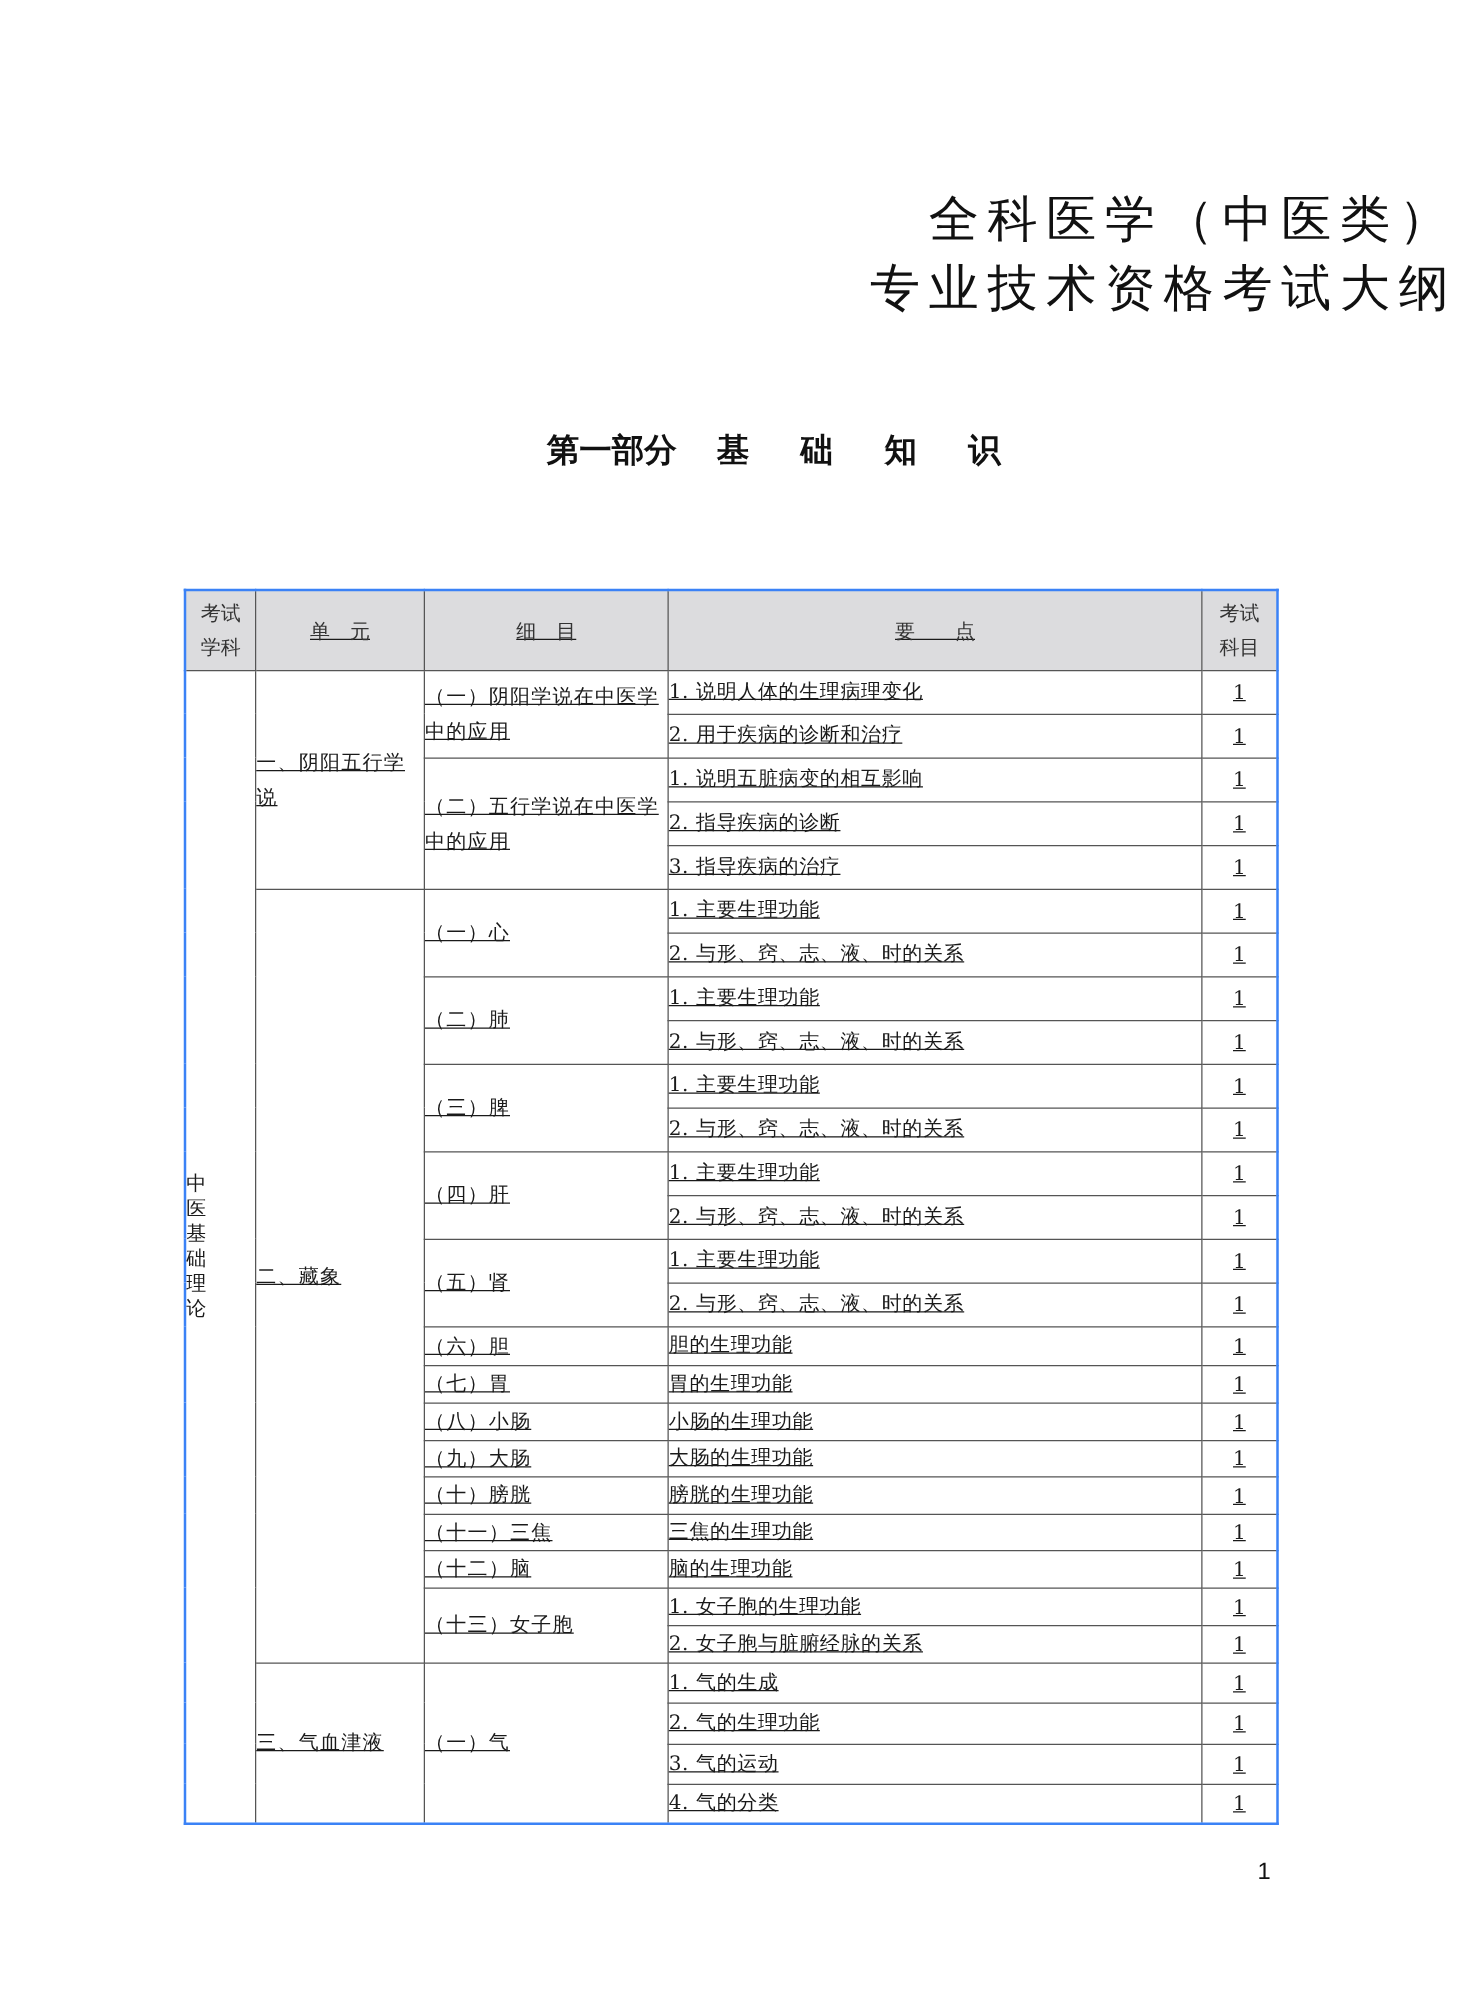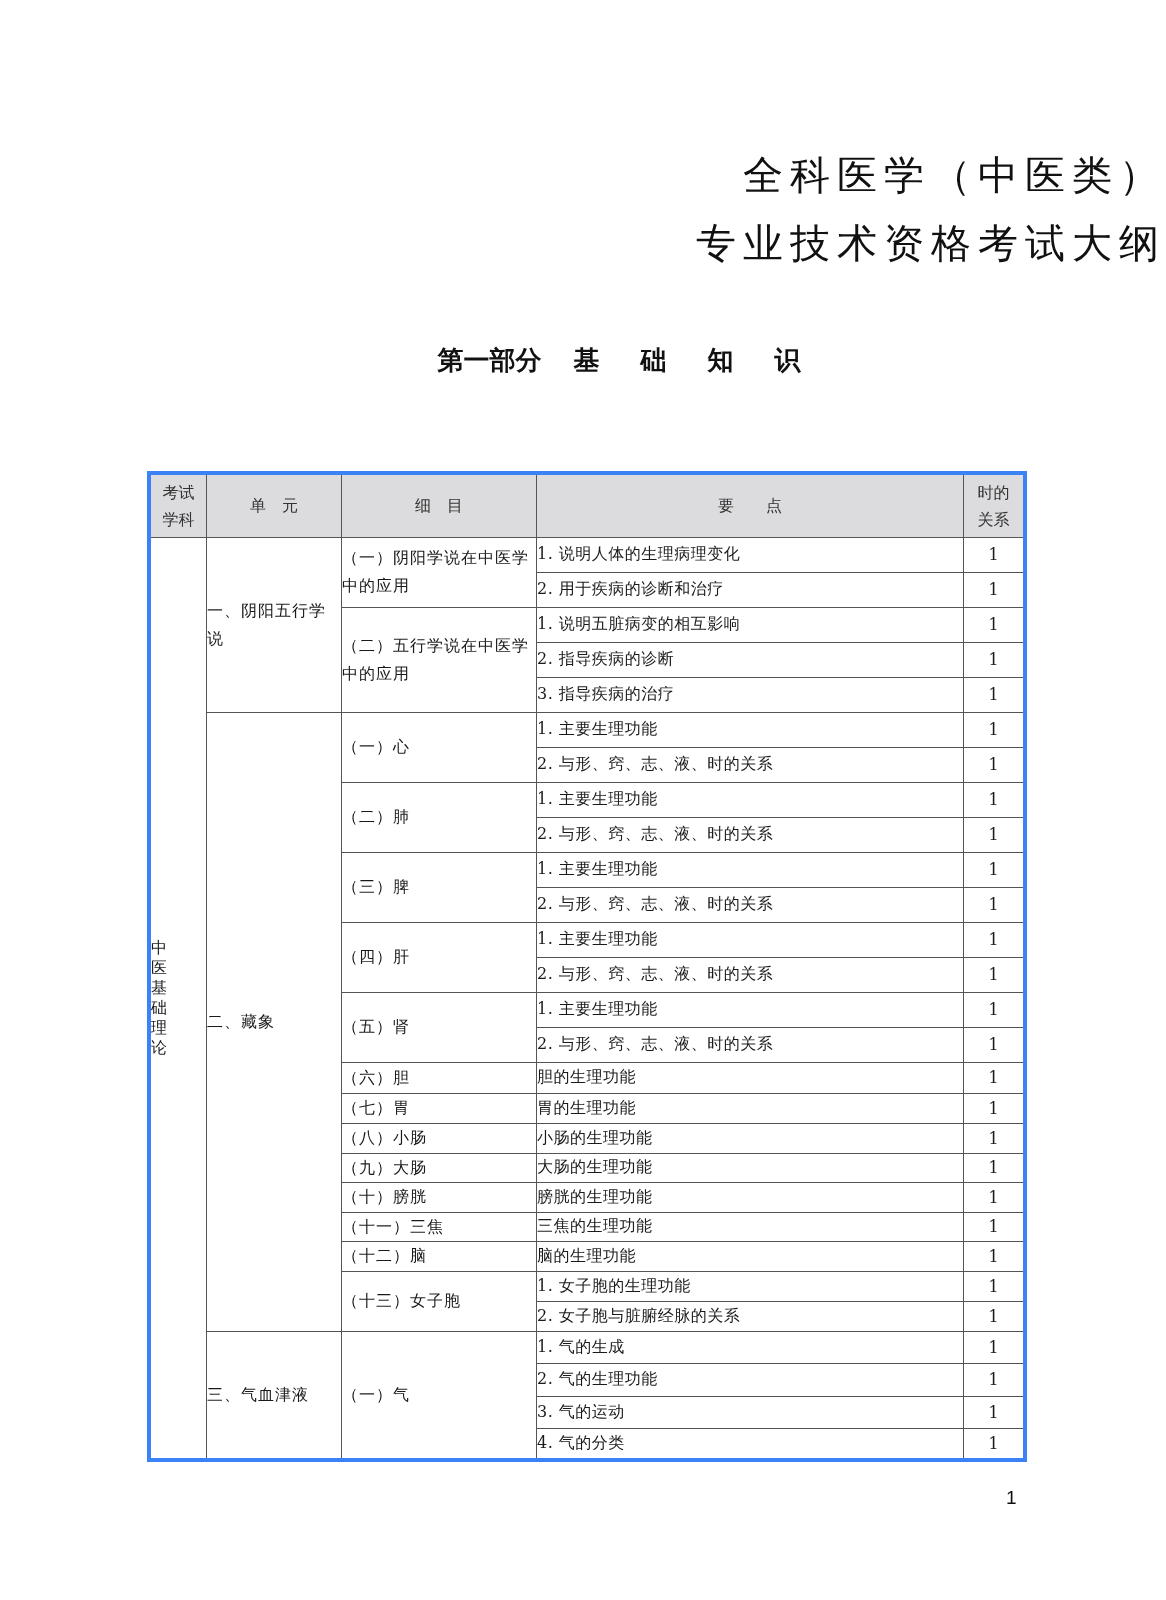--- a/index.html
+++ b/index.html
@@ -1,28 +1,28 @@
 <!DOCTYPE html>
 <html><head>
 <meta charset="utf-8">
 <style>
   html, body { margin:0; padding:0; background:#ffffff; }
   body { width:1166px; height:1600px; position:relative; overflow:hidden; color:#1a1a1a; }
   .title { position:absolute; left:0; width:1166px; text-align:right; font-family:"DejaVu Sans", sans-serif; font-size:40px; letter-spacing:7px; color:#111; }
   .t1 { top:148px; }
-  .t2 { top:216px; }
+  .t2 { top:203px; }
   .part { position:absolute; top:343px; left:0; width:1166px; text-align:center; font-family:"DejaVu Sans", sans-serif; font-weight:bold; font-size:26px; color:#111;padding-left:44px; }
   .part span { display:inline-block; }
   .part .gap { width:32px; }
   .part .sp { letter-spacing:16px; }
   .page-num { position:absolute; top:1487px; left:1006px; font-family:"Liberation Sans", sans-serif; font-size:19px; color:#111; }
 
   table.syllabus { position:absolute; left:147px; top:471px; border-collapse:collapse; font-family:"DejaVu Serif", serif; font-size:16px; table-layout:fixed; }
   table.syllabus td, table.syllabus th { border:1px solid #555; padding:0; vertical-align:middle; font-weight:normal; }
-  table.syllabus { border:4px solid #3b82f6; }
+  table.syllabus { border:2px solid #3b82f6;text-decoration:underline; }
   th { background:#dcdcde; color:#333; font-size:16px; line-height:27px; }
   .c-subject { width:55px; text-align:center; }
   .c-unit { width:134px; }
   .c-detail { width:194px; }
   .c-point { width:426px; }
   .c-score { width:59px; text-align:center; }
   td.unit { padding-left:11px; line-height:28px; letter-spacing:1px; }
   td.detail { padding-left:11px; line-height:28px; letter-spacing:1px; padding-right:8px; }
   td.point { padding-left:11px; letter-spacing:0.5px; }
   td.score { text-align:center; }
@@ -46,21 +46,21 @@
       <col class="c-detail">
       <col class="c-point">
       <col class="c-score">
   </colgroup>
   <thead>
     <tr style="height:64px">
       <th class="c-subject"><span class="vert hdr-two" style="width:36px">考试学科</span></th>
       <th class="c-unit">单　元</th>
       <th class="c-detail">细　目</th>
       <th class="c-point">要　　点</th>
-      <th class="c-score"><span class="vert hdr-two" style="width:36px">时的关系</span></th>
+      <th class="c-score"><span class="vert hdr-two" style="width:36px">考试科目</span></th>
     </tr>
   </thead>
   <tbody id="tbody">
       <tr style="height: 35px;">
         <td class="subject" rowspan="28"><span class="vert">中医基础理论</span></td>
         <td class="unit" rowspan="5">一、阴阳五行学说</td>
         <td class="detail" rowspan="2">（一）阴阳学说在中医学中的应用</td>
         <td class="point">1. 说明人体的生理病理变化</td>
         <td class="score">1</td>
       </tr>

